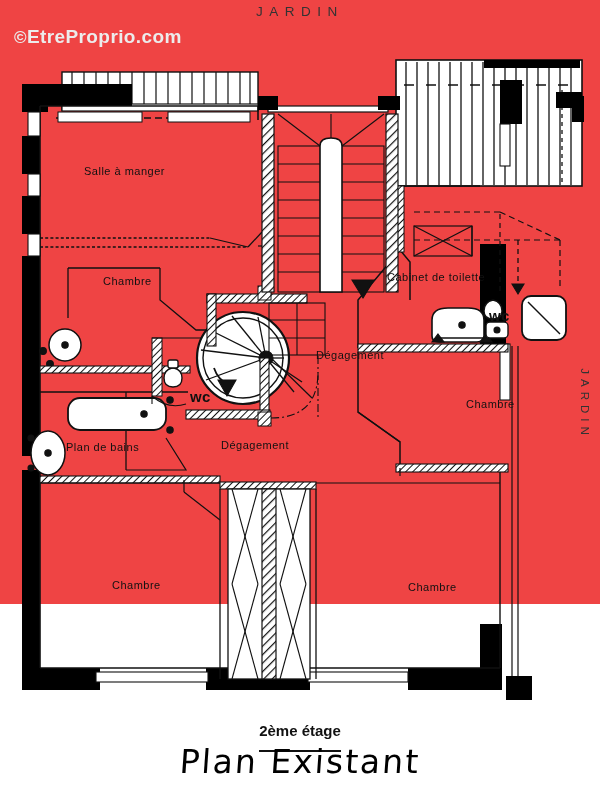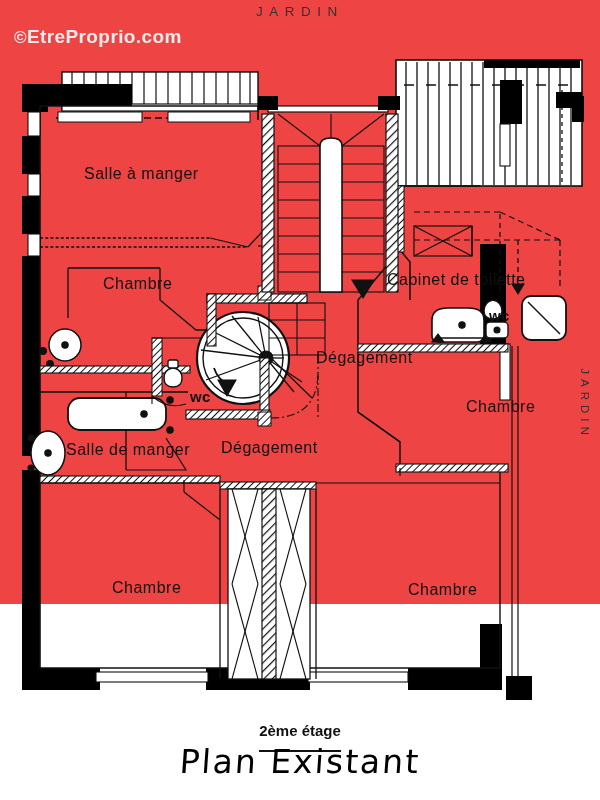--- a/index.html
+++ b/index.html
@@ -28,21 +28,21 @@
   #caption-floor span{border-bottom:2px solid #111;padding-bottom:11px;}
   #caption-hand{position:absolute;left:0;top:742px;width:600px;text-align:center;
       font-size:33px;color:#000;font-family:"DejaVu Sans", sans-serif;
       letter-spacing:2px;font-weight:400;
       transform:skewX(-4deg);}
 
   
   #plan{position:absolute;left:0;top:0;width:600px;height:800px;}
 
   
-  .rlabel{position:absolute;font-size:16px;color:#111;white-space:nowrap;
+  .rlabel{position:absolute;font-size:11px;color:#111;white-space:nowrap;
           letter-spacing:.5px;font-family:"Liberation Sans", sans-serif;}
   .rlabel.small{font-size:15px;font-weight:700;letter-spacing:.3px;}
 </style>
 </head>
 <body>
 
 <div id="page">
 
   <div id="watermark">
     <span class="cmark">©</span><span>EtreProprio.com</span>
@@ -365,21 +365,21 @@
     </g>
   </svg>
 
   <div class="rlabel" style="left:84px;top:165px">Salle à manger</div>
   <div class="rlabel" style="left:103px;top:275px">Chambre</div>
   <div class="rlabel" style="left:387px;top:271px">Cabinet de toilette</div>
   <div class="rlabel" style="left:316px;top:349px">Dégagement</div>
   <div class="rlabel" style="left:221px;top:439px">Dégagement</div>
   <div class="rlabel small" style="left:190px;top:388px">wc</div>
   <div class="rlabel small" style="left:489px;top:307px">wc</div>
-  <div class="rlabel" style="left:66px;top:441px">Salle de manger</div>
+  <div class="rlabel" style="left:66px;top:441px">Plan de bains</div>
   <div class="rlabel" style="left:466px;top:398px">Chambre</div>
   <div class="rlabel" style="left:112px;top:579px">Chambre</div>
   <div class="rlabel" style="left:408px;top:581px">Chambre</div>
 
   <div id="caption-floor">
     <span>2ème étage</span>
   </div>
   <div id="caption-hand">Plan Existant</div>
 
 </div>

